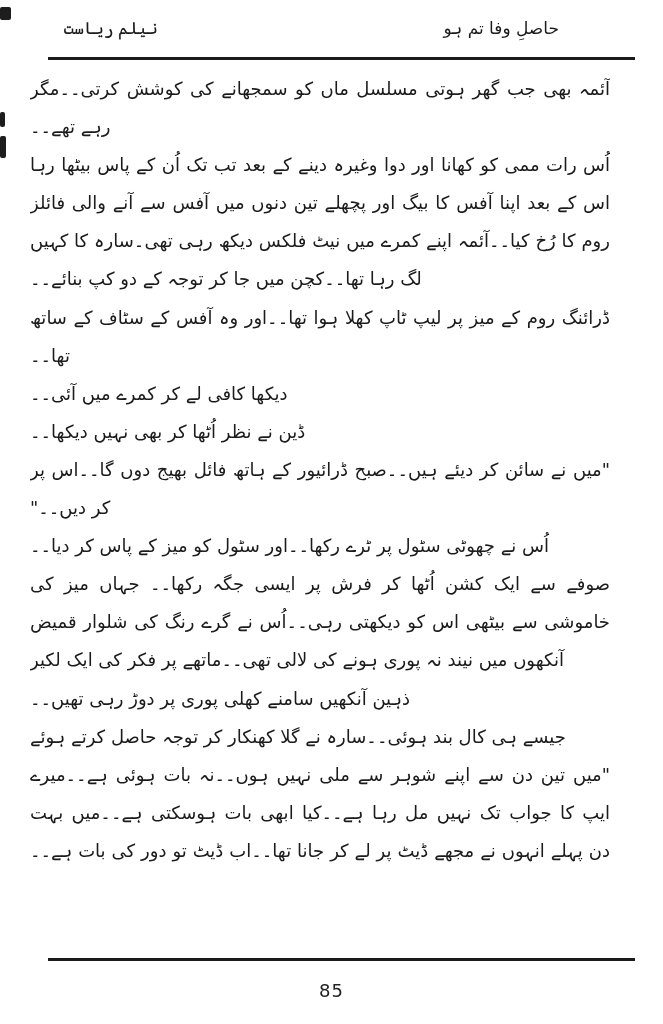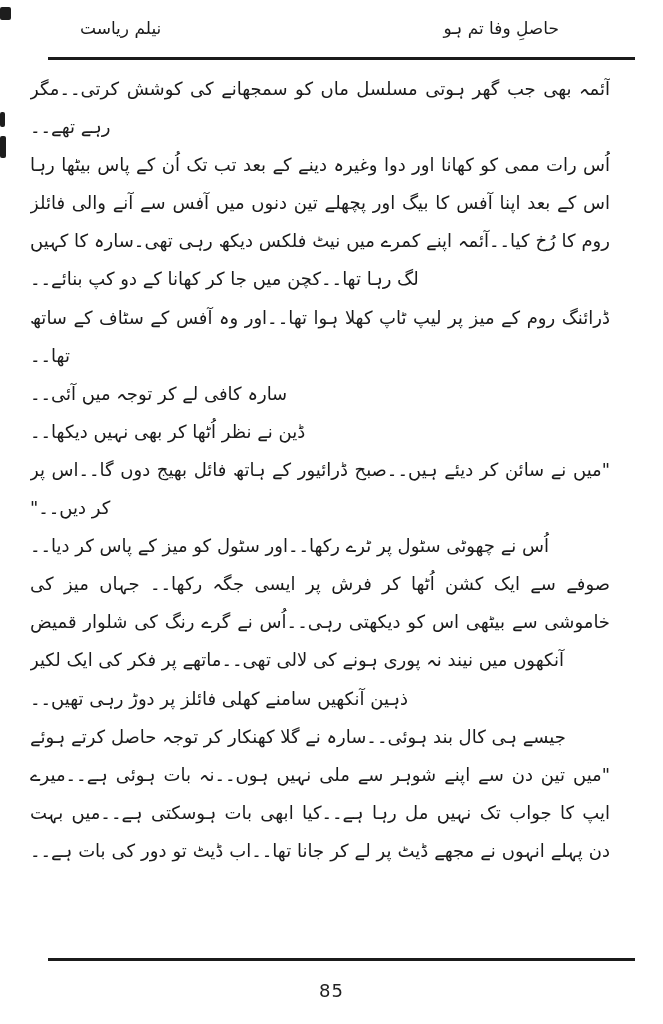--- a/index.html
+++ b/index.html
@@ -4,21 +4,21 @@
 <style>
   :root { --ink:#1b1b1b; --paper:#ffffff; }
   html,body { margin:0; padding:0; background:#ffffff; }
   .page {
     position:relative; width:663px; height:1024px;
     background:var(--paper); overflow:hidden;
     font-family:"DejaVu Sans", sans-serif; color:var(--ink);
   }
   .hdr { position:absolute; top:18px; height:34px; font-size:17px; direction:rtl; white-space:nowrap; }
   .hdr-title  { right:104px; }
-  .hdr-author { left:80px; }
+  .hdr-author { left:64px;font-family:Liberation Serif, serif; }
   .rule { position:absolute; left:48px; width:587px; background:var(--ink); }
   .rule-top    { top:57px;  height:3px; }
   .rule-bottom { top:958px; height:3px; }
   .body-text {
     position:absolute; top:70px; left:30px; width:580px;
     direction:rtl; font-size:18px;
   }
   .line {
     height:38.1px; line-height:38.1px;
     text-align:left; overflow:hidden;
@@ -44,32 +44,32 @@
   <div class="hdr hdr-author">نیلم ریاست</div>
 
   <div class="rule rule-top"></div>
 
   <div class="body-text" dir="rtl">
       <div class="line full">آئمہ بھی جب گھر ہوتی مسلسل ماں کو سمجھانے کی کوشش کرتی۔۔مگر وہاں کسی کے الفاظ اثر نہیں کر</div>
       <div class="line">رہے تھے۔۔</div>
       <div class="line full">اُس رات ممی کو کھانا اور دوا وغیرہ دینے کے بعد تب تک اُن کے پاس بیٹھا رہا جب تک وہ سو نہیں گئی۔</div>
       <div class="line full">اس کے بعد اپنا آفس کا بیگ اور پچھلے تین دنوں میں آفس سے آنے والی فائلز وغیرہ لے کر ڈرائنگ</div>
       <div class="line full">روم کا رُخ کیا۔۔آئمہ اپنے کمرے میں نیٹ فلکس دیکھ رہی تھی۔سارہ کا کہیں کسی چیز میں دل نہیں</div>
-      <div class="line">لگ رہا تھا۔۔کچن میں جا کر کھانا کے دو کپ بنائے۔۔</div>
+      <div class="line">لگ رہا تھا۔۔کچن میں جا کر توجہ کے دو کپ بنائے۔۔</div>
       <div class="line full">ڈرائنگ روم کے میز پر لیپ ٹاپ کھلا ہوا تھا۔۔اور وہ آفس کے سٹاف کے ساتھ فون پر مخاطب</div>
       <div class="line">تھا۔۔</div>
-      <div class="line">سارہ کافی لے کر توجہ میں آئی۔۔</div>
+      <div class="line">دیکھا کافی لے کر کمرے میں آئی۔۔</div>
       <div class="line">ڈین نے نظر اُٹھا کر بھی نہیں دیکھا۔۔</div>
       <div class="line full">"میں نے سائن کر دیئے ہیں۔۔صبح ڈرائیور کے ہاتھ فائل بھیج دوں گا۔۔اس پر جلد از جلد کام شروع</div>
       <div class="line">کر دیں۔۔"</div>
       <div class="line">اُس نے چھوٹی سٹول پر ٹرے رکھا۔۔اور سٹول کو میز کے پاس کر دیا۔۔</div>
       <div class="line full">صوفے سے ایک کشن اُٹھا کر فرش پر ایسی جگہ رکھا۔۔ جہاں میز کی دوسری جانب سے ڈین بالکل</div>
       <div class="line full">خاموشی سے بیٹھی اس کو دیکھتی رہی۔۔اُس نے گرے رنگ کی شلوار قمیض پہنی ہوئی تھی۔۔حسب</div>
       <div class="line">آنکھوں میں نیند نہ پوری ہونے کی لالی تھی۔۔ماتھے پر فکر کی ایک لکیر تھی۔۔</div>
-      <div class="line">ذہین آنکھیں سامنے کھلی فائلز پر دوڑ رہی تھیں۔۔</div>
+      <div class="line">ذہین آنکھیں سامنے کھلی پوری پر دوڑ رہی تھیں۔۔</div>
       <div class="line">جیسے ہی کال بند ہوئی۔۔سارہ نے گلا کھنکار کر توجہ حاصل کرتے ہوئے کہا۔۔</div>
       <div class="line full">"میں تین دن سے اپنے شوہر سے ملی نہیں ہوں۔۔نہ بات ہوئی ہے۔۔میرے کسی ٹیکسٹ یا واٹس</div>
       <div class="line full">ایپ کا جواب تک نہیں مل رہا ہے۔۔کیا ابھی بات ہوسکتی ہے۔۔میں بہت پریشان ہوں۔۔تین</div>
       <div class="line full">دن پہلے انہوں نے مجھے ڈیٹ پر لے کر جانا تھا۔۔اب ڈیٹ تو دور کی بات ہے۔۔دو فقرے تک</div>
     </div>
 
   <div class="rule rule-bottom"></div>
 
   <div class="page-number">85</div>
 

